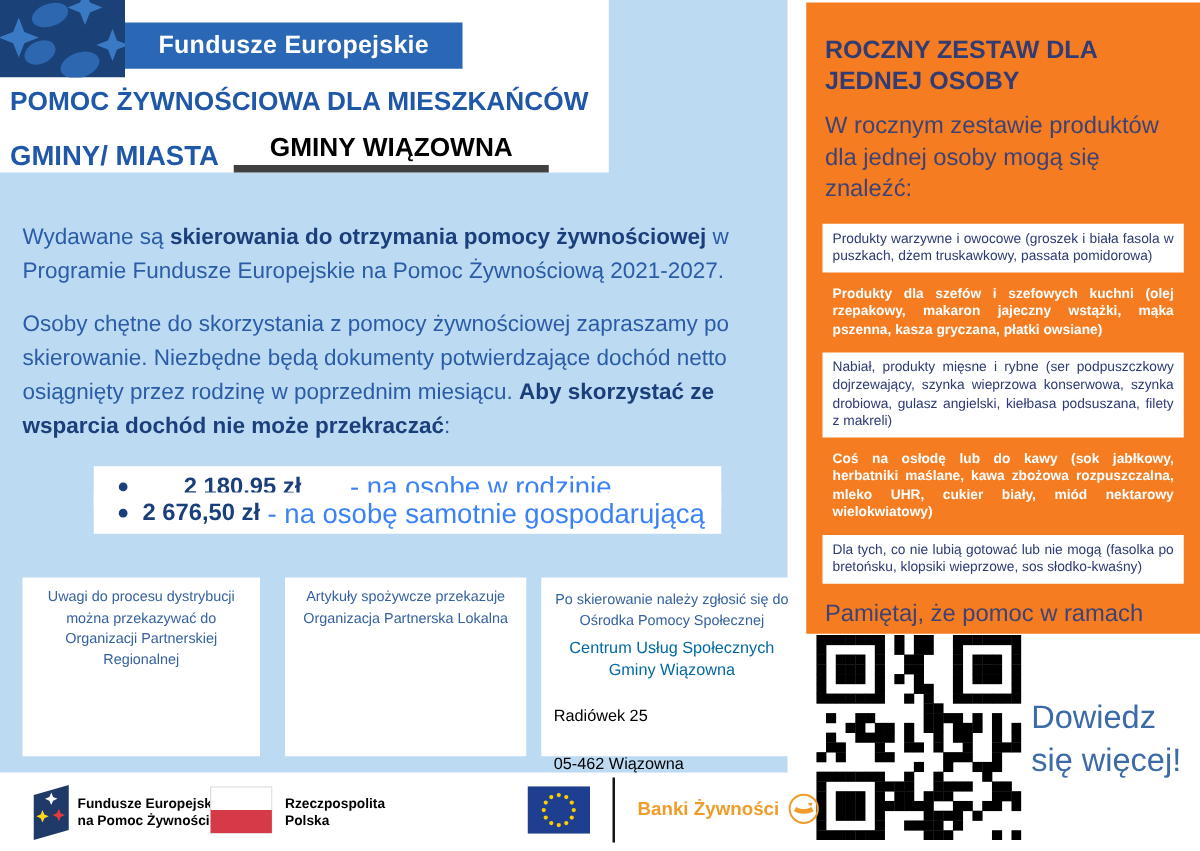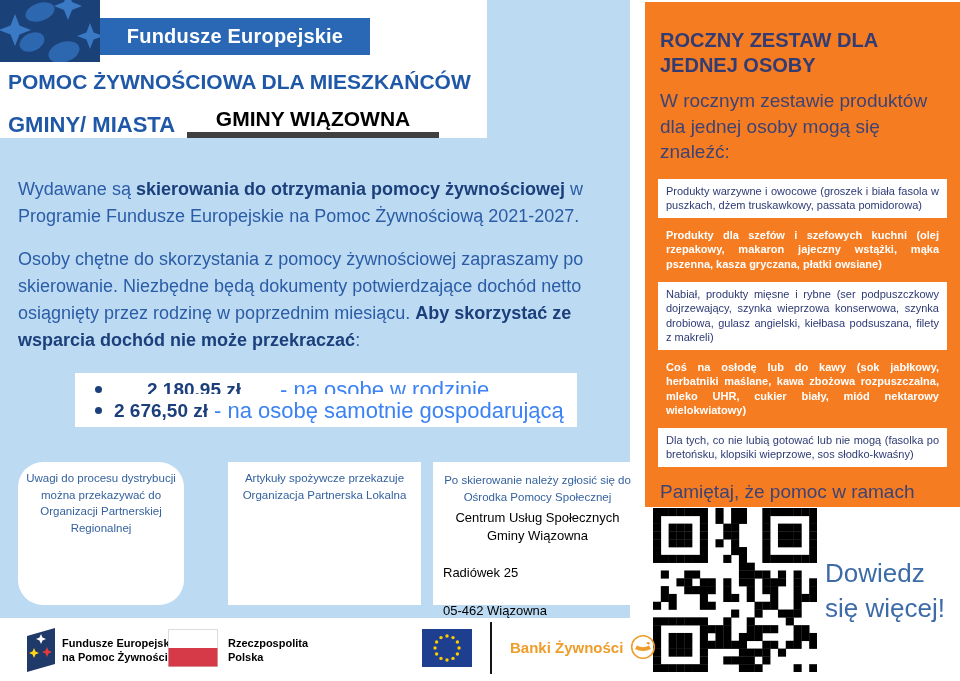--- a/index.html
+++ b/index.html
@@ -32,24 +32,24 @@
   .amount-row{position:absolute;left:75px;width:502px;height:33px;background:#fff;
     display:flex;align-items:center;box-sizing:border-box;padding-left:20px;}
   .amount-row.r1{top:373px;gap:33px;}
   .amount-row.r2{top:394px;}
   .dot{width:7px;height:7px;border-radius:50%;background:#1b3f7b;margin-right:12px;flex:0 0 auto;}
   .amt{color:#1b3f7b;font-weight:bold;font-size:19px;margin-right:6px;white-space:nowrap;}
   .amt-desc{color:#3b82f6;font-size:22px;white-space:nowrap;}
   
   .info-box{position:absolute;top:462px;height:143px;background:#fff;box-sizing:border-box;
     padding:8px 6px;color:#35629f;font-size:11.5px;line-height:1.45;text-align:center;}
-  .info-box.b1{left:18px;width:166px;border-radius:25px;}
+  .info-box.b1{left:18px;width:190px;}
   .info-box.b2{left:228px;width:193px;}
   .info-box.b3{left:433px;width:209px;padding-top:10px;}
-  .b3-black{color:#000000;font-size:13px;line-height:1.35;margin-top:4px;}
+  .b3-black{color:#0369a1;font-size:13px;line-height:1.35;margin-top:4px;}
   .b3-left{color:#000;font-size:13px;line-height:1.35;text-align:left;padding-left:4px;margin-top:20px;}
   
   .oc-heading{color:#333c72;font-weight:bold;font-size:20px;line-height:1.25;margin:0 0 10px 2px;width:250px;}
   .oc-intro{color:#3e4374;font-size:19px;line-height:1.35;margin:0 0 14px 2px;width:280px;}
   .product{font-size:11px;line-height:1.32;margin-bottom:8px;padding:5px 8px;text-align:justify;}
   .product.white{background:#fff;color:#2d3a74;}
   .product.orange{color:#fff;font-weight:bold;padding:2px 8px;}
   .oc-reminder{color:#3e4374;font-size:19px;line-height:1.4;margin:12px 0 0 2px;width:288px;}
   
   .qr-box{position:absolute;left:653px;top:508px;width:164px;height:164px;}

